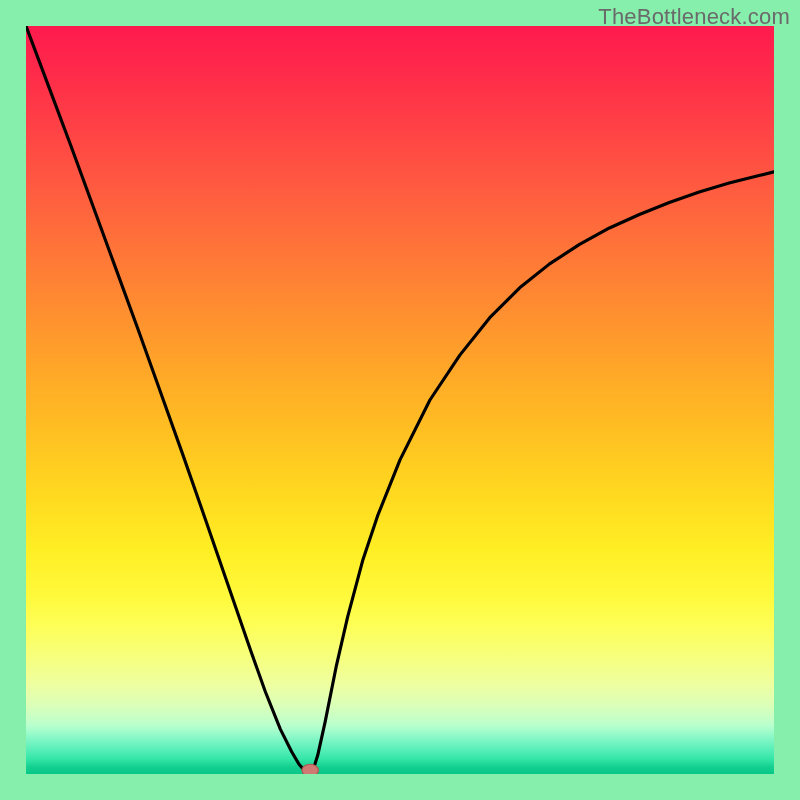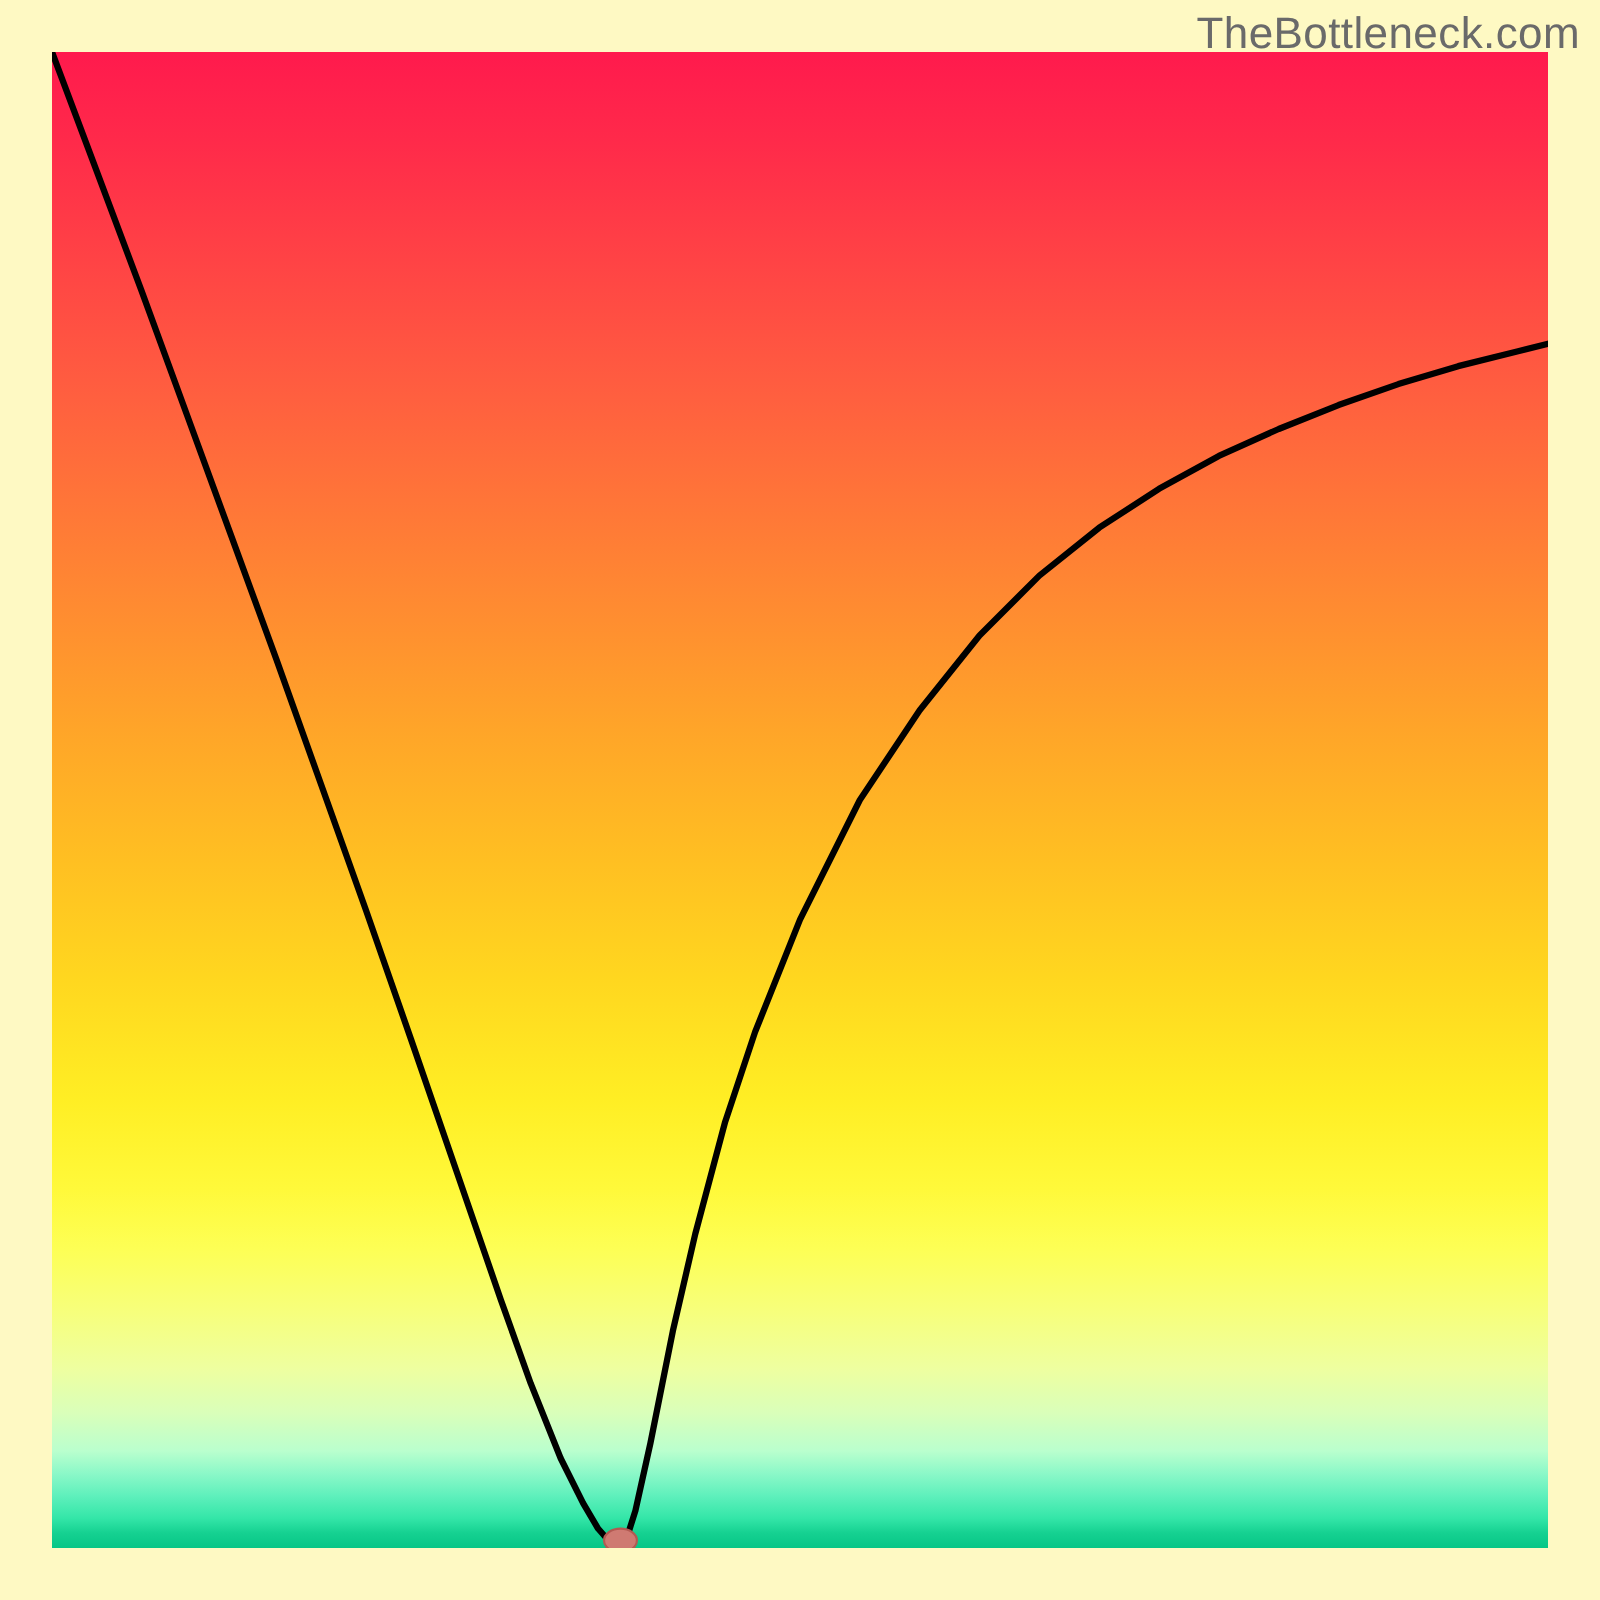--- a/index.html
+++ b/index.html
@@ -8,21 +8,21 @@
     width: 800px;
     height: 800px;
     overflow: hidden;
     background: #000;
     font-family: Arial, Helvetica, sans-serif;
   }
   .frame {
     position: relative;
     width: 800px;
     height: 800px;
-    background: #fef9c3;
+    background: #86efac;
   }
   .watermark {
     position: absolute;
     top: 4px;
     right: 10px;
     color: #6a6a6a;
     font-size: 22px;
     letter-spacing: 0.2px;
     font-weight: 400;
     z-index: 20;

